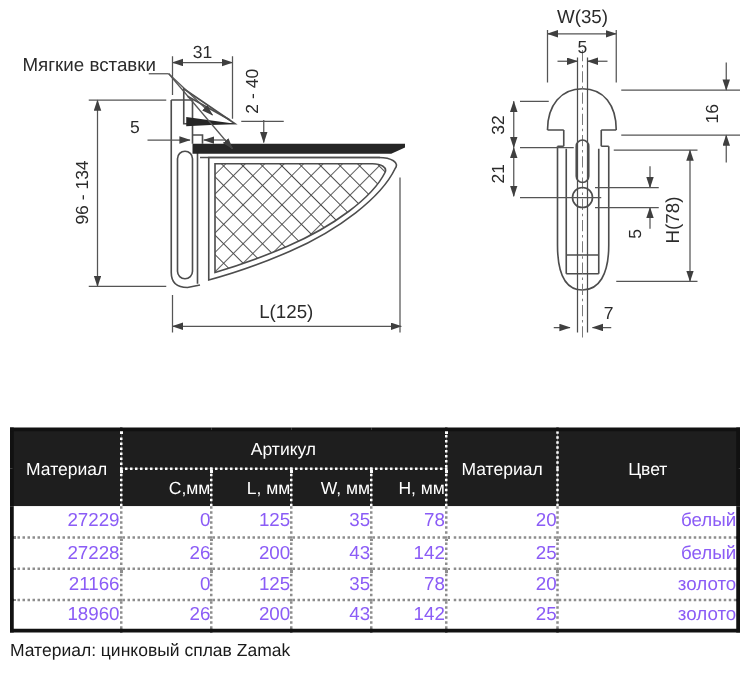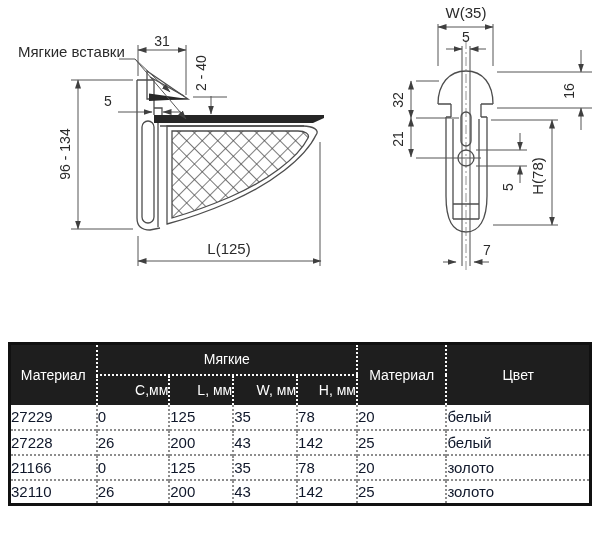--- a/index.html
+++ b/index.html
@@ -10,21 +10,21 @@
   .dim-text-lg{font-size:15px;fill:#2b2b2b;}
   .callout-text{font-size:15px;fill:#2b2b2b;}
 
   #spec-table{position:absolute;left:8px;top:342px;width:584px;height:163px;
               border-collapse:collapse;table-layout:fixed;}
   #spec-table{border:3px solid #111;}
   #spec-table thead th{background:#1e1e1e;color:#fff;font-weight:normal;font-size:14px;padding:0;}
   #spec-table thead tr.h1{height:31px;}
   #spec-table thead tr.h2{height:30px;text-align:right;}
   #spec-table tbody tr{height:25px;}
-  #spec-table tbody td{background:#fff;color:#0f172a;font-size:15px;text-align:left;padding:0;}
+  #spec-table tbody td{background:#fff;color:#8b5cf6;font-size:15px;text-align:right;padding:0;}
   .wdl{border-left:2px dotted #fdfdfd;}
   .wdb{border-bottom:2px dotted #fdfdfd;}
   #spec-table tbody td + td{border-left:2px dotted #8d8d8d;}
   #spec-table tbody tr + tr td{border-top:2px dotted #8d8d8d;}
   #material-note{position:absolute;left:8px;top:512px;font-size:14px;color:#1a1a1a;}
 </style>
 </head>
 <body>
 
 <div id="stage">
@@ -141,21 +141,21 @@
         <col style="width:12.5%">
         <col style="width:11%">
     <col style="width:11%">
         <col style="width:10.3%">
         <col style="width:15.4%">
         <col style="width:24.8%">
   </colgroup>
   <thead>
     <tr class="h1">
       <th rowspan="2">Материал</th>
-      <th colspan="4" class="wdl wdb">Мягкие</th>
+      <th colspan="4" class="wdl wdb">Артикул</th>
       <th rowspan="2" class="wdl">Материал</th>
       <th rowspan="2" class="wdl">Цвет</th>
     </tr>
     <tr class="h2">
       <th class="wdl">C,мм</th>
       <th class="wdl">L, мм</th>
       <th class="wdl">W, мм</th>
       <th class="wdl">H, мм</th>
     </tr>
   </thead>
@@ -181,25 +181,26 @@
     <tr>
       <td>21166</td>
       <td>0</td>
       <td>125</td>
       <td>35</td>
       <td>78</td>
       <td>20</td>
       <td>золото</td>
     </tr>
     <tr>
-      <td>32110</td>
+      <td>18960</td>
       <td>26</td>
       <td>200</td>
       <td>43</td>
       <td>142</td>
       <td>25</td>
       <td>золото</td>
     </tr>
   </tbody>
 </table>
 
+<div id="material-note">Материал: цинковый сплав Zamak</div>
 
 </div>
 
 </body></html>

